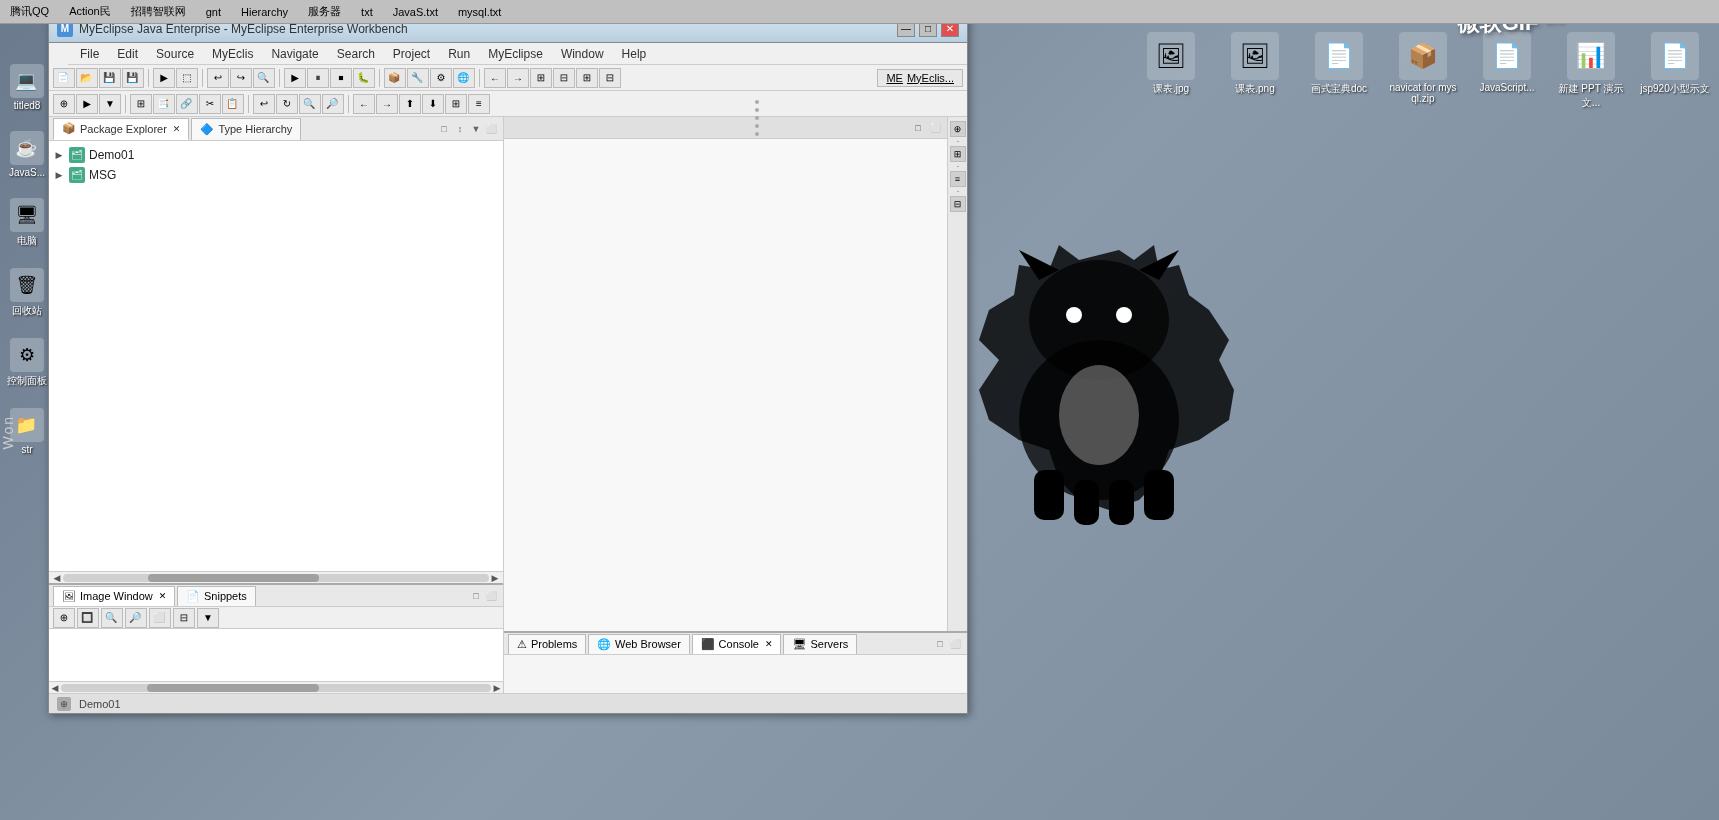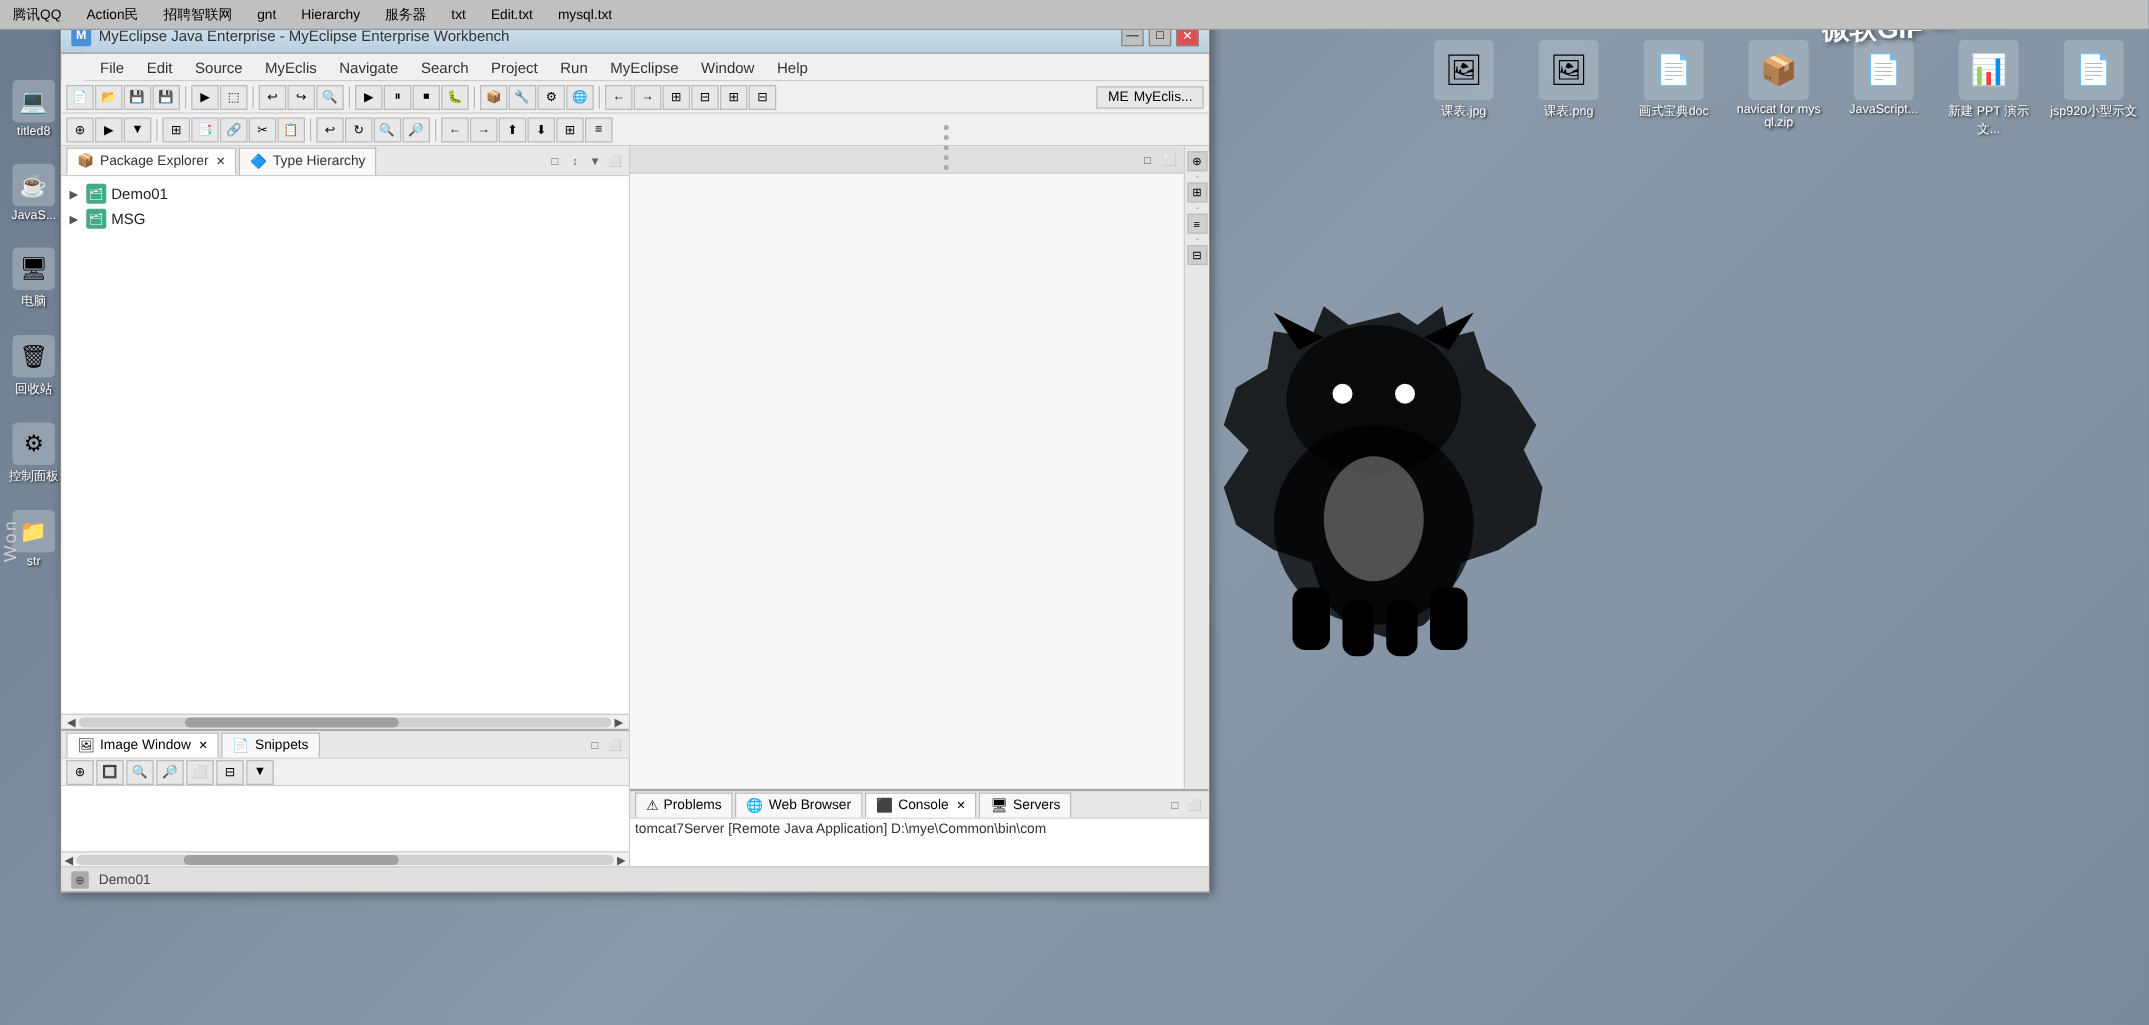--- a/index.html
+++ b/index.html
@@ -581,21 +581,21 @@
 <div class="desktop">
 
   <div class="top-taskbar">
     <div class="taskbar-item">腾讯QQ</div>
     <div class="taskbar-item">Action民</div>
     <div class="taskbar-item">招聘智联网</div>
     <div class="taskbar-item">gnt</div>
     <div class="taskbar-item">Hierarchy</div>
     <div class="taskbar-item">服务器</div>
     <div class="taskbar-item">txt</div>
-    <div class="taskbar-item">Edit.txt</div>
+    <div class="taskbar-item">JavaS.txt</div>
     <div class="taskbar-item">mysql.txt</div>
   </div>
 
   <div class="top-right-icons">
     <div class="top-icon-item">
       <div class="icon-box">🖼</div>
       <div class="icon-text">课表.jpg</div>
     </div>
     <div class="top-icon-item">
       <div class="icon-box">🖼</div>
@@ -742,21 +742,21 @@
       </div>
       <div class="tb-sep"></div>
       <div class="tb-group">
         <div class="tb-btn">←</div>
         <div class="tb-btn">→</div>
         <div class="tb-btn">⊞</div>
         <div class="tb-btn">⊟</div>
         <div class="tb-btn">⊞</div>
         <div class="tb-btn">⊟</div>
       </div>
-      <div style="margin-left:auto;">
+      <div style="margin-left:auto;text-decoration:underline;">
         <div class="myeclipse-btn">
           <span>ME</span>
           <span>MyEclis...</span>
         </div>
       </div>
     </div>
 
     <div class="toolbar2">
       <div class="tb-group">
         <div class="tb-btn">⊕</div>
@@ -904,23 +904,20 @@
             </div>
             <div class="console-tab">
               <span>🖥</span>
               <span>Servers</span>
             </div>
             <div class="console-header-right">
               <div class="tab-ctrl-btn">□</div>
               <div class="tab-ctrl-btn">⬜</div>
             </div>
           </div>
-          <div class="console-content">
-            <span>tomcat7Server [Remote Java Application] D:\mye\Common\bin\com</span>
-          </div>
         </div>
       </div>
     </div>
 
     <div class="status-bar">
       <div class="status-icon">⊕</div>
       <span>Demo01</span>
     </div>
   </div>
 

